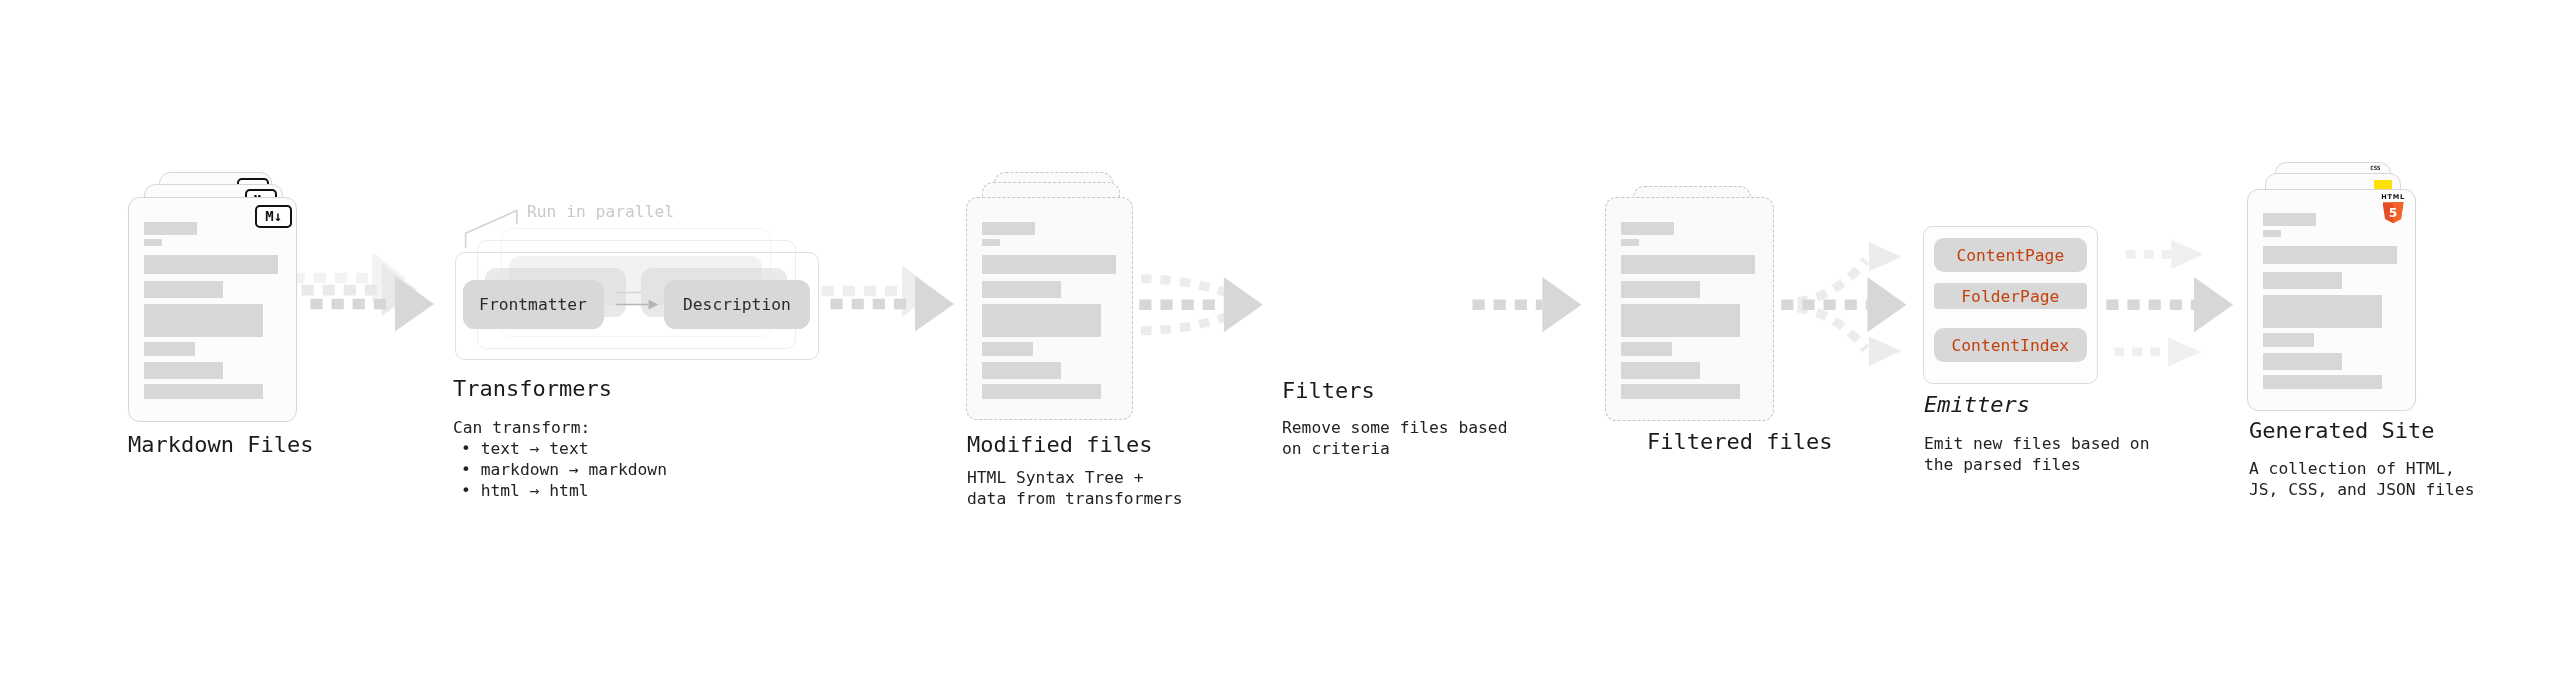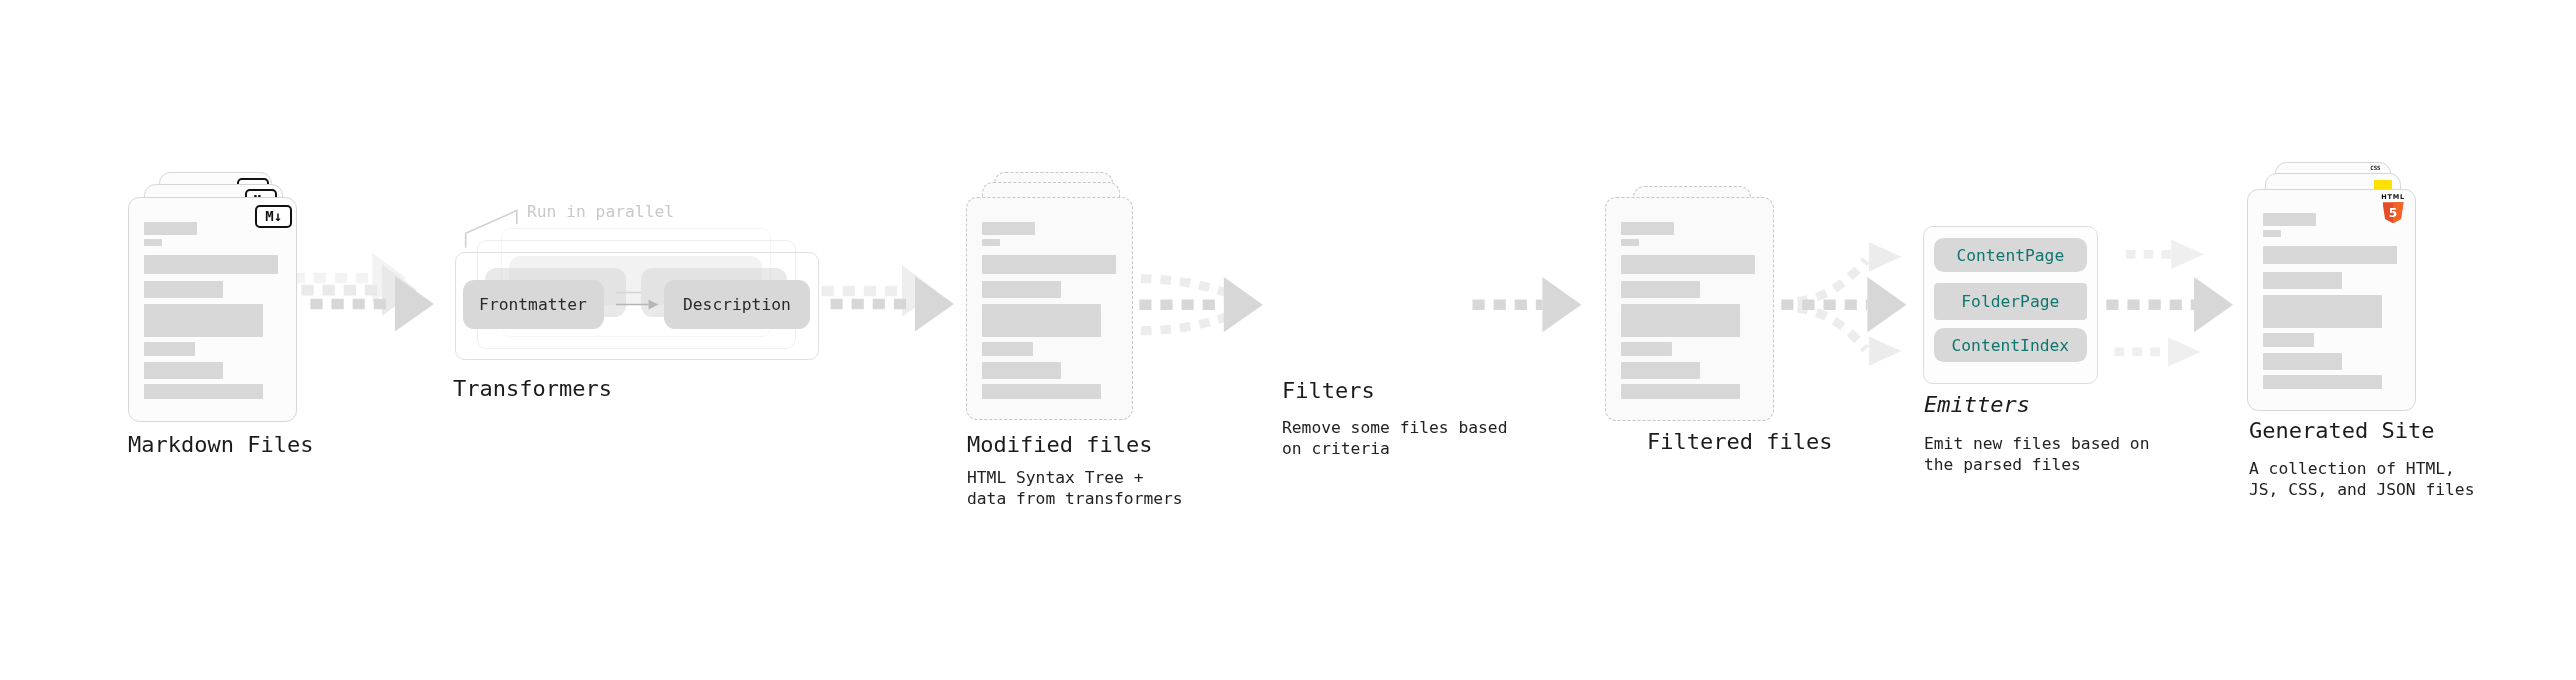--- a/index.html
+++ b/index.html
@@ -48,21 +48,21 @@
   .t-pill.right { right:8.1px; width:146px; }
   .pill-flow { position:absolute; top:45px; }
 
   .note-text { position:absolute; font-size:16.3px; color:#c9c9c9; white-space:nowrap; }
 
   
   .outline-box { position:absolute; border:1.6px solid #dcdcdc; border-radius:9.8px; background:#fdfdfd; }
   .gray-pill {
     position:absolute; background:#d8d8d8; border-radius:11.4px;
     display:flex; align-items:center; justify-content:center;
-    font-size:16.3px; color:#0f766e; white-space:nowrap;
+    font-size:16.3px; color:#c2410c; white-space:nowrap;
   }
 
   
   .js-badge { position:absolute; width:18px; height:10.6px; background:#ffe000; }
   .css-badge { position:absolute; display:flex; flex-direction:column; align-items:center; }
   .css-badge .css-text { font-size:5.7px; line-height:5.7px; font-weight:bold; color:#111; letter-spacing:0; }
   .css-badge .css-bar { width:14.6px; height:2.4px; background:#2965f1; margin-top:0.8px; }
   .html5-logo { position:absolute; width:24.4px; display:flex; flex-direction:column; align-items:center; }
   .html5-logo .html-text { font-size:6.5px; line-height:7.3px; font-weight:bold; color:#111; letter-spacing:0.8px;
     font-family:"DejaVu Sans","Liberation Sans",sans-serif; }
@@ -190,20 +190,26 @@
     <div class="t-layer" style="left:455px; top:252px; width:362px; height:106px;">
       <div class="t-pill left">Frontmatter</div>
       <svg class="pill-flow" style="left:160px;" width="44" height="13" viewBox="0 0 54 16">
         <line x1="0" y1="8" x2="40" y2="8" stroke="#b5b5b5" stroke-width="2"></line>
         <polygon points="40,2 52,8 40,14" fill="#b5b5b5"></polygon>
       </svg>
       <div class="t-pill right">Description</div>
     </div>
 
     <div class="heading" style="left:453px; top:376px;">Transformers</div>
+    <div class="body-text" style="left:453px; top:417px;">
+      <div>Can transform:</div>
+      <div class="indent">• text → text</div>
+      <div class="indent">• markdown → markdown</div>
+      <div class="indent">• html → html</div>
+    </div>
   </div>
 
   <div class="stage">
     <div class="doc-card dashed" style="left:994px; top:172px; width:117px; height:37px; z-index:1;"></div>
     <div class="doc-card dashed" style="left:982px; top:182px; width:136px; height:37px; z-index:2;"></div>
     <div class="doc-card dashed" style="left:966px; top:197px; width:165px; height:221px; z-index:3;">
       <div class="doc-bars">
           <div class="bar" style="width: 53px; height: 13px; margin-top: 0px;"></div>
           <div class="bar" style="width: 18.7px; height: 6.5px; margin-top: 4.1px;"></div>
           <div class="bar" style="width: 134px; height: 18.7px; margin-top: 9px;"></div>
@@ -242,21 +248,21 @@
           <div class="bar" style="width: 79px; height: 17px; margin-top: 5.7px;"></div>
           <div class="bar" style="width: 119px; height: 14.6px; margin-top: 4.9px;"></div>
         </div>
     </div>
     <div class="heading" style="left:1607px; top:429px;margin-left:40px;">Filtered files</div>
   </div>
 
   <div class="stage">
     <div class="outline-box" style="left:1923px; top:226px; width:173px; height:156px;">
       <div class="gray-pill" style="left:9.8px; top:11.4px;  width:153px; height:34px; border-radius:9.8px;">ContentPage</div>
-      <div class="gray-pill" style="left:9.8px; top:56px;  width:153px; height:37px; border-radius:4px;">FolderPage</div>
+      <div class="gray-pill" style="left:9.8px; top:56px;  width:153px; height:26px; border-radius:4px;">FolderPage</div>
       <div class="gray-pill" style="left:9.8px; top:101px; width:153px; height:34px; border-radius:9.8px;">ContentIndex</div>
     </div>
     <div class="heading" style="left:1924px; top:392px;font-style:italic;">Emitters</div>
     <div class="body-text" style="left:1924px; top:433px;">
       <div>Emit new files based on</div>
       <div>the parsed files</div>
     </div>
   </div>
 
   <div class="stage">

